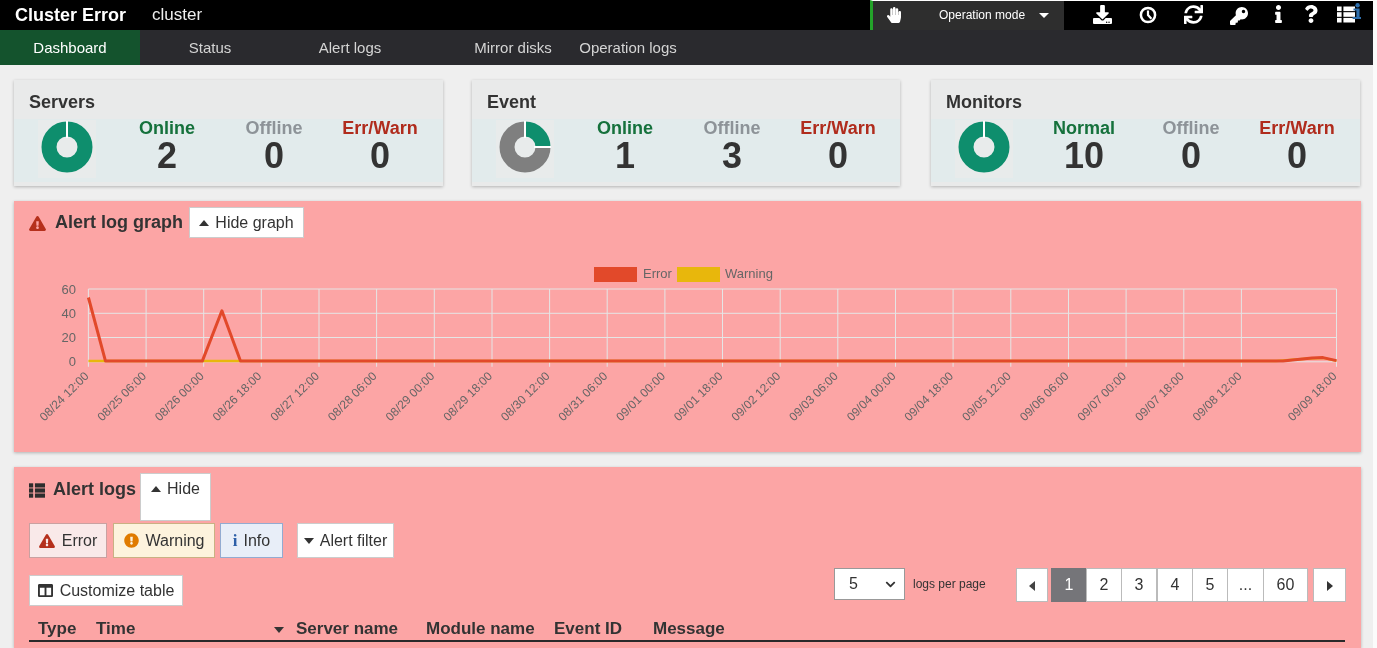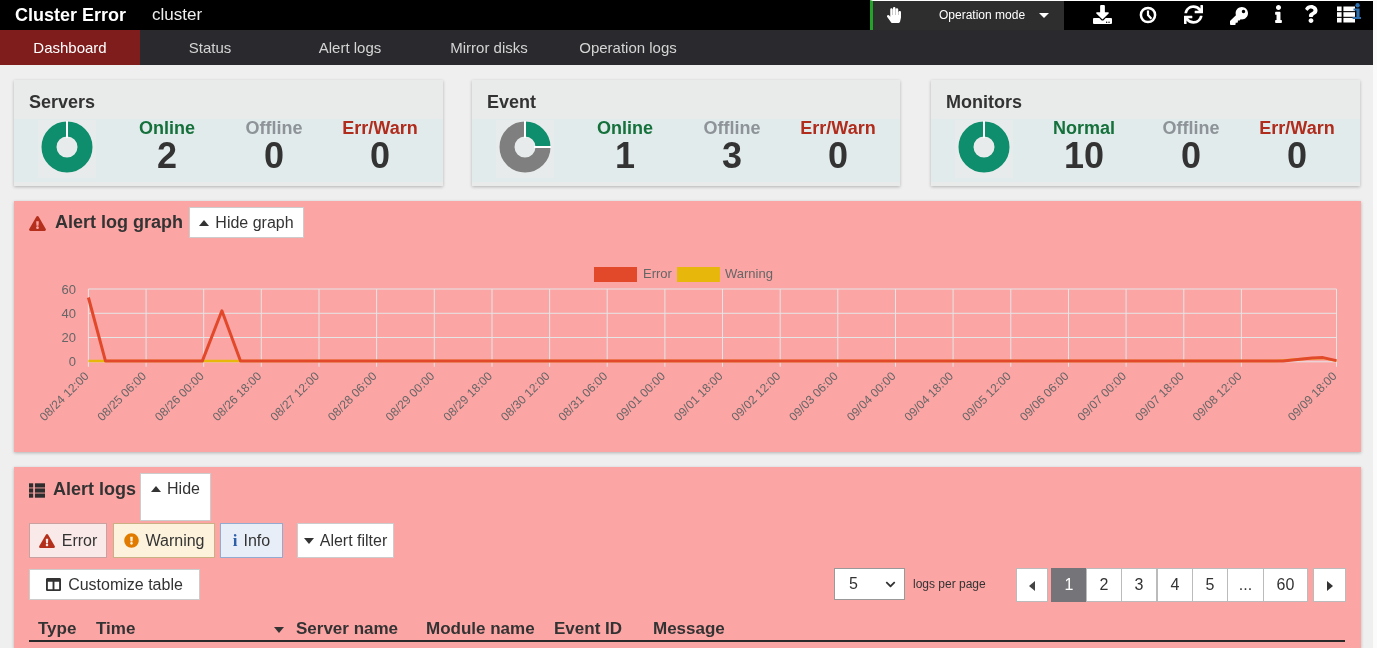--- a/index.html
+++ b/index.html
@@ -14,21 +14,21 @@
 #opstrip { position:absolute; left:870px; top:0; width:194px; height:30px; background:#2e2e2e; border-left:3px solid #23a329; border-top:1px solid #fff; }
 #optext { position:absolute; left:908px; top:0; height:30px; line-height:30px; color:#fff; font-size:12px;margin-left:31px; }
 #opcaret { position:absolute; left:1039px; top:13px; width:0; height:0; border-left:5px solid transparent; border-right:5px solid transparent; border-top:5px solid #fff; }
 #topwhiteline { position:absolute; left:1064px; top:0; width:309px; height:1px; background:#fff; }
 .topicon { position:absolute; top:0; }
 #scrollstrip { position:absolute; left:1373px; top:0; width:4px; height:648px; background:#fbfbfb; }
 
 
 #tabbar { position:absolute; left:0; top:30px; width:1373px; height:35px; background:#2a2a2e; }
 .tab { position:absolute; top:30px; width:140px; height:35px; line-height:35px; text-align:center; color:#d4d4d4; font-size:15px; }
-.tab.active { background:#7f1d1d; color:#fff; }
+.tab.active { background:#14532d; color:#fff; }
 
 
 .card { position:absolute; top:80px; height:106px; background:#e9eaea; box-shadow:0 1px 3px rgba(0,0,0,0.25); }
 .card .ctitle { position:absolute; left:15px; top:10px; font-size:18px; font-weight:bold; color:#333; }
 .card .crow { position:absolute; left:0; top:39px; width:100%; height:63px; background:#e2ebec; }
 .card .csq { position:absolute; left:24px; top:40px; width:58px; height:58px; background:#e8ebeb; }
 .col { position:absolute; top:39px; width:120px; text-align:center; }
 .col .lab { font-size:18px; font-weight:bold; height:22px; line-height:22px; margin-top:-2px; }
 .col .num { font-size:36px; font-weight:bold; color:#333; line-height:32px; margin-top:1px; }
 .lab.green { color:#15713c; }
@@ -117,21 +117,21 @@
       <circle cx="5.6" cy="2.2" r="2.2" fill="#2e6fad"></circle>
       <path d="M1.5 5.6 H7.6 V14 H9 V16 H0.6 V14 H4.4 V7.6 H1.5 Z" fill="#2e6fad"></path>
     </svg>
   </div>
   <div id="scrollstrip"></div>
 
   <div id="tabbar"></div>
   <div class="tab active" style="left:0;">Dashboard</div>
   <div class="tab" style="left:140px;">Status</div>
   <div class="tab" style="left:280px;">Alert logs</div>
-  <div class="tab" style="left:419px;">Mirror disks</div>
+  <div class="tab" style="left:443px;">Mirror disks</div>
   <div class="tab" style="left:558px;">Operation logs</div>
 
   <div class="card" id="card1" style="left:14px; width:429px;">
     <div class="ctitle" style="position:absolute; left:15px; top:12px; font-size:18px; font-weight:bold; color:#333;">Servers</div>
     <div class="crow"></div>
     <div class="csq"></div>
     <svg style="position:absolute; left:27px; top:41px;" width="52" height="52" viewBox="0 0 52 52">
       <circle cx="26" cy="26" r="18" fill="none" stroke="#0e8e6d" stroke-width="15"></circle>
       <line x1="26" y1="0" x2="26" y2="17" stroke="#fff" stroke-width="2"></line>
     </svg>
@@ -285,21 +285,21 @@
             <path fill="#e07b00" d="M504 256c0 136.997-111.043 248-248 248S8 392.997 8 256C8 119.083 119.043 8 256 8s248 111.083 248 248zm-248 50c-25.405 0-46 20.595-46 46s20.595 46 46 46 46-20.595 46-46-20.595-46-46-46zm-43.673-165.346l7.418 136c.347 6.364 5.609 11.346 11.982 11.346h48.546c6.373 0 11.635-4.982 11.982-11.346l7.418-136c.375-6.874-5.098-12.654-11.982-12.654h-63.383c-6.884 0-12.356 5.78-11.981 12.654z"></path>
           </svg>Warning</div>
       </div>
     <div class="fbtn" style="left:206px; width:63px; background:#e8eef8; border-color:#93abd1;">
         <div class="inner"><span style="font-weight:bold; color:#2d5fa8; font-family:'Liberation Serif',serif; font-size:17px; margin-right:6px;">i</span>Info</div>
       </div>
     <div class="fbtn" style="left:283px; width:97px; background:#fff; border-color:#ccc;">
         <div class="inner"><span class="caret-down"></span>Alert filter</div>
       </div>
 
-    <div class="btn" style="left:15px; top:102px; width:171px; height:31px; line-height:29px;"><svg style="vertical-align:-2px; margin-right:7px;" width="15" height="15" viewBox="0 0 512 512">
+    <div class="btn" style="left:15px; top:108px; width:154px; height:31px; line-height:29px;"><svg style="vertical-align:-2px; margin-right:7px;" width="15" height="15" viewBox="0 0 512 512">
           <path fill="#333" d="M464 32H48C21.49 32 0 53.49 0 80v352c0 26.51 21.49 48 48 48h416c26.51 0 48-21.49 48-48V80c0-26.51-21.49-48-48-48zM224 416H64V160h160v256zm224 0H288V160h160v256z"></path>
         </svg>Customize table</div>
 
     <div style="position:absolute; left:820px; top:101px; width:71px; height:32px; background:#fff; border:1px solid #999;">
       <div style="position:absolute; left:14px; top:0; height:30px; line-height:30px; font-size:16px; color:#333;">5</div>
       <svg style="position:absolute; right:8px; top:10px;" width="11" height="11" viewBox="0 0 448 512">
           <path fill="#333" d="M207.029 381.476L12.686 187.132c-9.373-9.373-9.373-24.569 0-33.941l22.667-22.667c9.357-9.357 24.522-9.375 33.901-.04L224 284.505l154.745-154.021c9.379-9.335 24.544-9.317 33.901.04l22.667 22.667c9.373 9.373 9.373 24.569 0 33.941L240.971 381.476c-9.373 9.372-24.569 9.372-33.942 0z"></path>
         </svg>
     </div>
     <div style="position:absolute; left:899px; top:101px; height:32px; line-height:32px; font-size:12px; color:#333;">logs per page</div>

